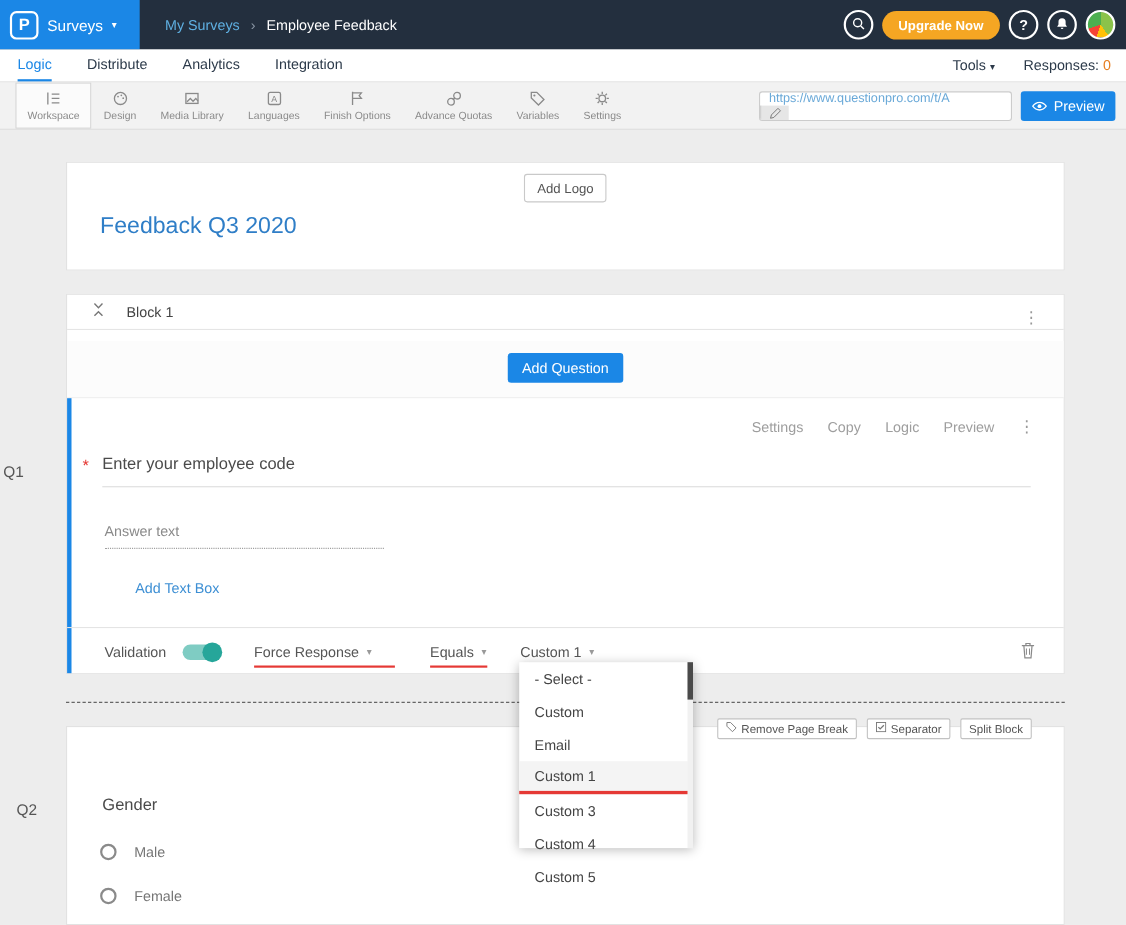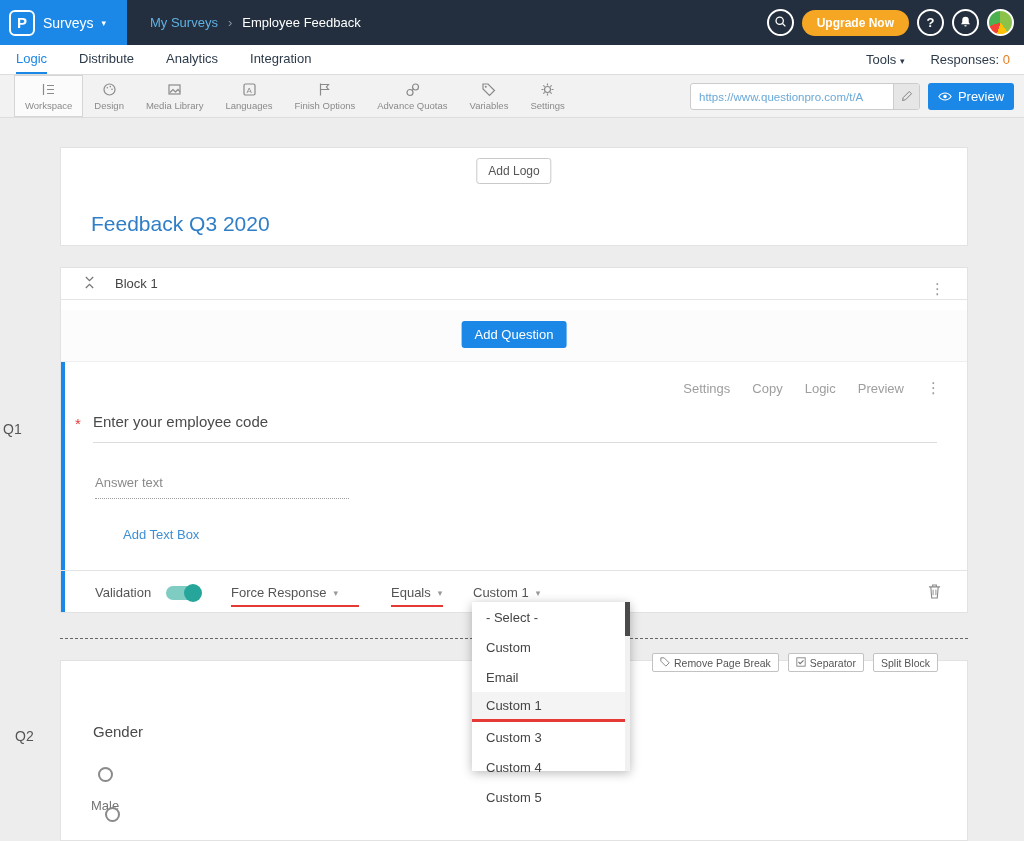--- a/index.html
+++ b/index.html
@@ -41,35 +41,35 @@
 
   
   .toolbar { position:absolute; top:75px; left:0; width:1024px; height:43px; background:#f2f2f2;
              border-bottom:1px solid #ddd; display:flex; align-items:stretch; padding-left:14px; }
   .tool { display:flex; flex-direction:column; align-items:center; justify-content:center; gap:3px;
           padding:0 10px; cursor:pointer; border:1px solid transparent; }
   .tool.active { background:#fbfbfb; border:1px solid #d5d5d5; }
   .tool-lb { font-size:9.5px; color:#8a8a8a; white-space:nowrap; }
   .tool-ic svg { display:block; }
   .url-box { position:absolute; left:690px; top:8px; width:230px; height:27px; background:#fff;
-             border:1px solid #ccc; border-radius:3px; display:flex; overflow:hidden; }
+             border:1px solid #ccc; border-radius:3px; display:flex; overflow:hidden;flex-direction:column; }
   .url-input { flex:1; border:none; outline:none; background:transparent; color:#6aa9d8;
                font-size:11.5px; padding:0 8px; font-family:inherit; }
   .pencil-btn { width:26px; background:#e6e6e6; border-left:1px solid #ccc; display:flex;
                 align-items:center; justify-content:center; cursor:pointer; }
   .preview-btn { position:absolute; left:928px; top:8px; width:86px; height:27px; background:#1b87e6;
                  color:#fff; border:none; border-radius:3px; font-size:13px; cursor:pointer;
                  display:flex; align-items:center; justify-content:center; gap:6px; }
 
   
   .card { position:absolute; background:#fff; border:1px solid #e2e2e2; }
   .header-card { top:147px; left:60px; width:908px; height:99px; }
   .add-logo { position:absolute; top:10px; left:50%; transform:translateX(-50%); background:#fff;
               border:1px solid #c9c9c9; border-radius:3px; padding:5px 11px; font-size:12px; color:#555; cursor:pointer; }
-  .survey-title { position:absolute; top:64px; left:30px; font-size:21px; font-weight:400; color:#2f7ec7; }
+  .survey-title { position:absolute; top:46px; left:30px; font-size:21px; font-weight:400; color:#2f7ec7; }
 
   .block-card { top:267px; left:60px; width:908px; height:346px; }
   .block-head { position:absolute; top:0; left:0; right:0; height:32px; border-bottom:1px solid #e5e5e5;
                 display:flex; align-items:center; padding-left:23px; gap:20px; }
   .block-title { font-size:13px; color:#444; }
   .dots { position:absolute; right:22px; top:0; height:42px; display:flex; align-items:center;
           font-size:15px; color:#999; cursor:pointer; }
   .addq-row { position:absolute; top:42px; left:0; right:0; height:51px; background:#fcfcfc; }
   .addq-btn { position:absolute; top:11px; left:50%; transform:translateX(-50%); background:#1b87e6;
               color:#fff; border:none; border-radius:3px; padding:6px 13px; font-size:13px; cursor:pointer; }
@@ -107,21 +107,21 @@
 
   
   .pb-line { position:absolute; top:638px; left:60px; width:908px; border-top:1px dashed #666; z-index:1; }
   .pb-buttons { position:absolute; top:630px; right:86px; display:flex; gap:9px; z-index:2;margin-top:23px; }
   .pb-btn { display:flex; align-items:center; gap:4px; background:#fff; border:1px solid #c2c2c2;
             border-radius:2px; padding:2px 7px; font-size:10.5px; color:#555; cursor:pointer; height:19px; }
 
   
   .q2-card { top:660px; left:60px; width:908px; height:181px; z-index:1; }
   .q2-text { position:absolute; top:62px; left:32px; font-size:15px; color:#4a4a4a; }
-  .radio-row { position:absolute; left:30px; display:flex; align-items:center; gap:16px; cursor:pointer;flex-direction:column; }
+  .radio-row { position:absolute; left:30px; display:flex; align-items:center; gap:16px; cursor:pointer; }
   .radio-row.r1 { top:106px; }
   .radio-row.r2 { top:146px; }
   .radio { width:15px; height:15px; border:2px solid #8a8a8a; border-radius:50%; background:#fff; }
   .radio-lb { font-size:13px; color:#757575; }
 
   
   .dd-menu { position:absolute; left:472px; top:602px; width:158px; height:169px; background:#fff;
              box-shadow:0 2px 10px rgba(0,0,0,.28); z-index:10; }
   .dd-item { height:30px; display:flex; align-items:center; padding-left:14px; font-size:13px;
              color:#444; cursor:pointer; }

